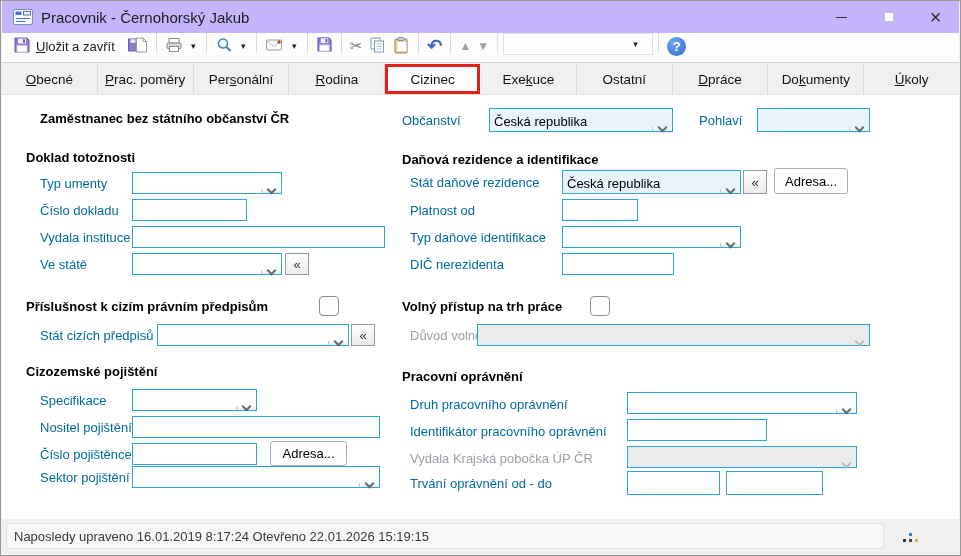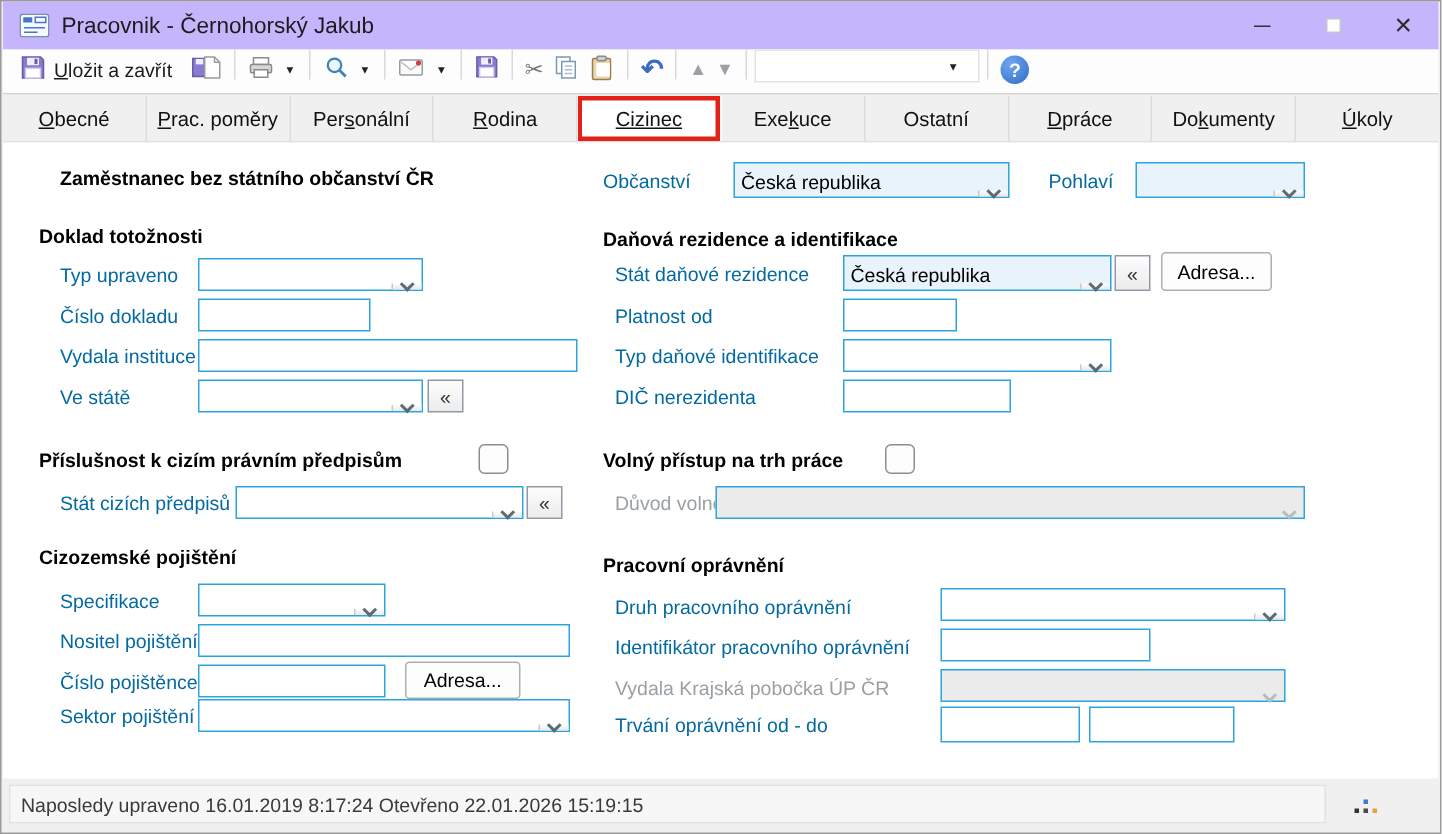--- a/index.html
+++ b/index.html
@@ -27,21 +27,21 @@
   .glyph-undo { font-size:18px; color:#3b69c6; font-weight:bold; line-height:1; }
   .glyph-cut { font-size:15px; color:#777; }
   .glyph-updown { font-size:12px; color:#9aa0a6; }
   .tb-combo { width:150px; height:22px; border:1px solid #e2e2e2; background:#fff; display:flex; align-items:center; justify-content:flex-end; padding-right:4px; }
   .help-circle { width:19px; height:19px; border-radius:50%; background:radial-gradient(circle at 35% 30%, #6ea6ef, #2f6cc9); color:#fff; font-size:13px; font-weight:bold; display:flex; align-items:center; justify-content:center; }
   
   .tabstrip { position:absolute; top:63px; left:1px; right:1px; height:31px; background:#f0f0f0; border-bottom:1px solid #e0e0e0; display:flex; }
   .tab { flex:1; display:flex; align-items:center; justify-content:center; font-size:13.5px; color:#111; border-right:1px solid #dcdcdc; white-space:pre; }
   .tab:last-child { border-right:none; }
   .tab .key { text-decoration:underline; }
-  .tab.active { background:#fff; box-shadow:inset 0 0 0 3px #e32119; border-right-color:transparent;text-decoration:underline; }
+  .tab.active { background:#fff; box-shadow:inset 0 0 0 3px #e32119; border-right-color:transparent; }
   
   .form { position:absolute; top:94px; left:1px; right:1px; height:426px; background:#fff; }
   .lbl { position:absolute; font-size:13px; color:#0369a1; white-space:nowrap; }
   .lbl.dis { color:#9aa0a6; }
   .hdr { position:absolute; font-size:13px; font-weight:bold; color:#000; white-space:nowrap; }
   .field { position:absolute; height:22px; border:1px solid #2ca5dd; background:#fff; font:13px "Liberation Sans", sans-serif; padding:0 4px; outline:none; }
   .combo { position:absolute; height:22px; border:1px solid #2ca5dd; background:#fff; display:flex; align-items:flex-end; }
   .combo .ctext { flex:1; font-size:13px; padding:2px 4px; white-space:nowrap; overflow:hidden; }
   .combo .carrow { width:20px; display:flex; align-items:center; justify-content:center; background:linear-gradient(#fdfdfd,#e9e9e9); border-left:1px solid #c9c9c9; }
   .chev { width:7px; height:7px; border-left:2px solid #5f6a72; border-bottom:2px solid #5f6a72; transform:rotate(-45deg); margin-top:-3px; }
@@ -231,21 +231,21 @@
     <div class="combo filled" style="left:755px;top:13px;width:113px;height:24px">
       <span class="ctext"></span>
       <span class="carrow">
           <i class="chev"></i>
         </span>
     </div>
 
     <span class="hdr" style="left:24px;top:55px">Doklad totožnosti</span>
     <span class="hdr" style="left:400px;top:57px">Daňová rezidence a identifikace</span>
 
-    <span class="lbl" style="left:38px;top:81px">Typ upraveno</span>
+    <span class="lbl" style="left:38px;top:81px">Typ umenty</span>
     <div class="combo" style="left:130px;top:77px;width:150px">
       <span class="ctext"></span>
       <span class="carrow">
           <i class="chev"></i>
         </span>
     </div>
 
     <span class="lbl" style="left:408px;top:80px">Stát daňové rezidence</span>
     <div class="combo filled" style="left:560px;top:75px;width:179px;height:24px">
       <span class="ctext">Česká republika</span>

